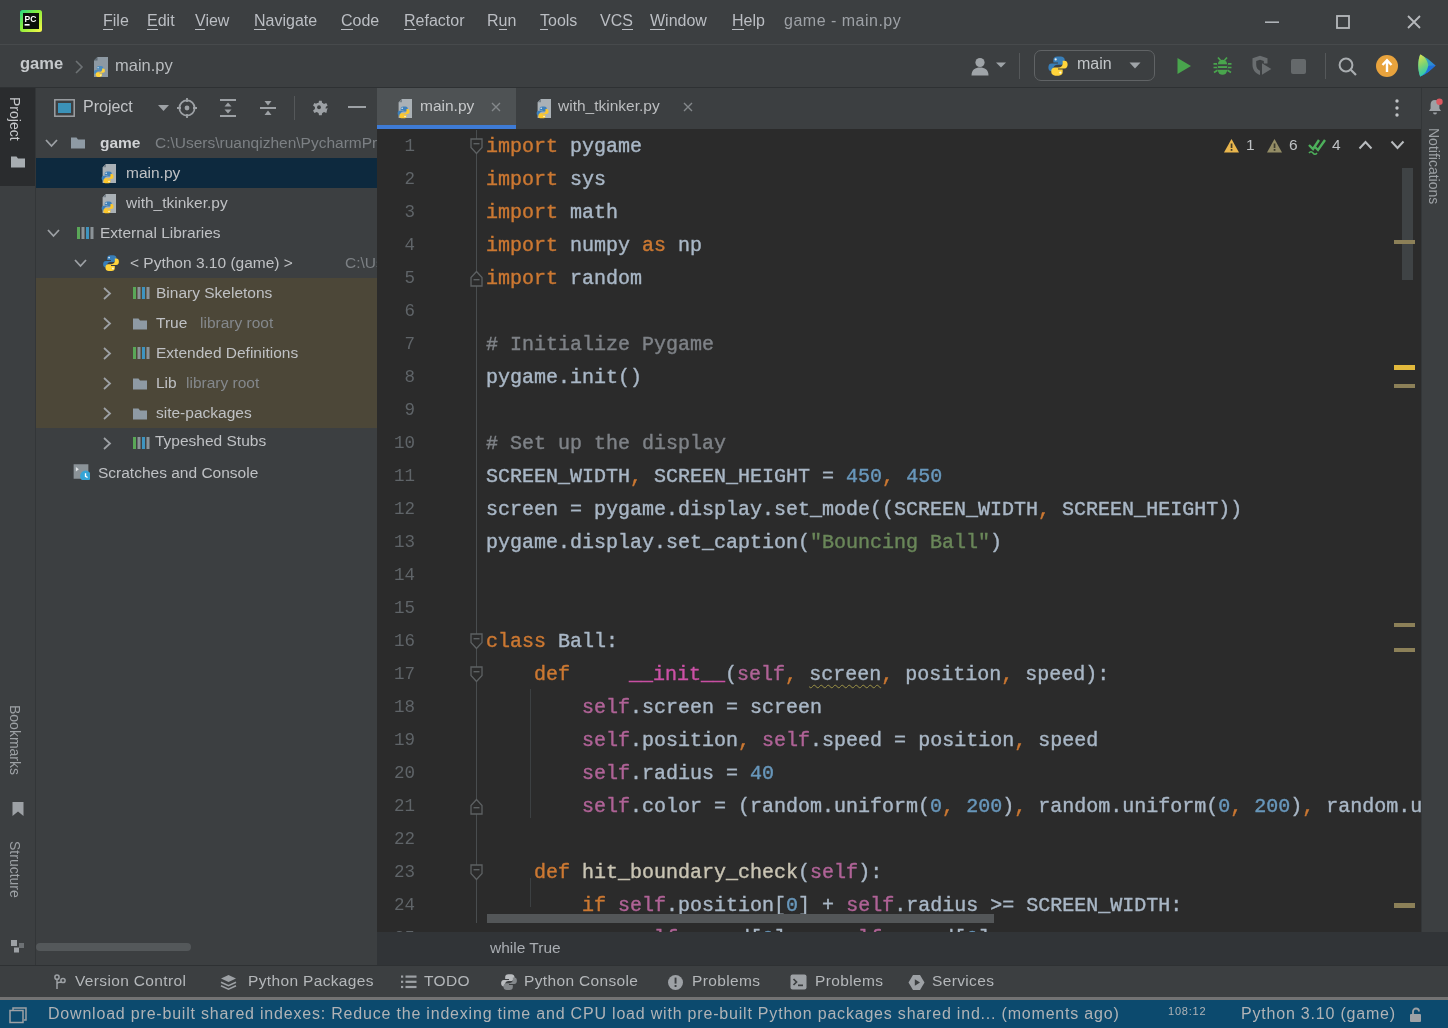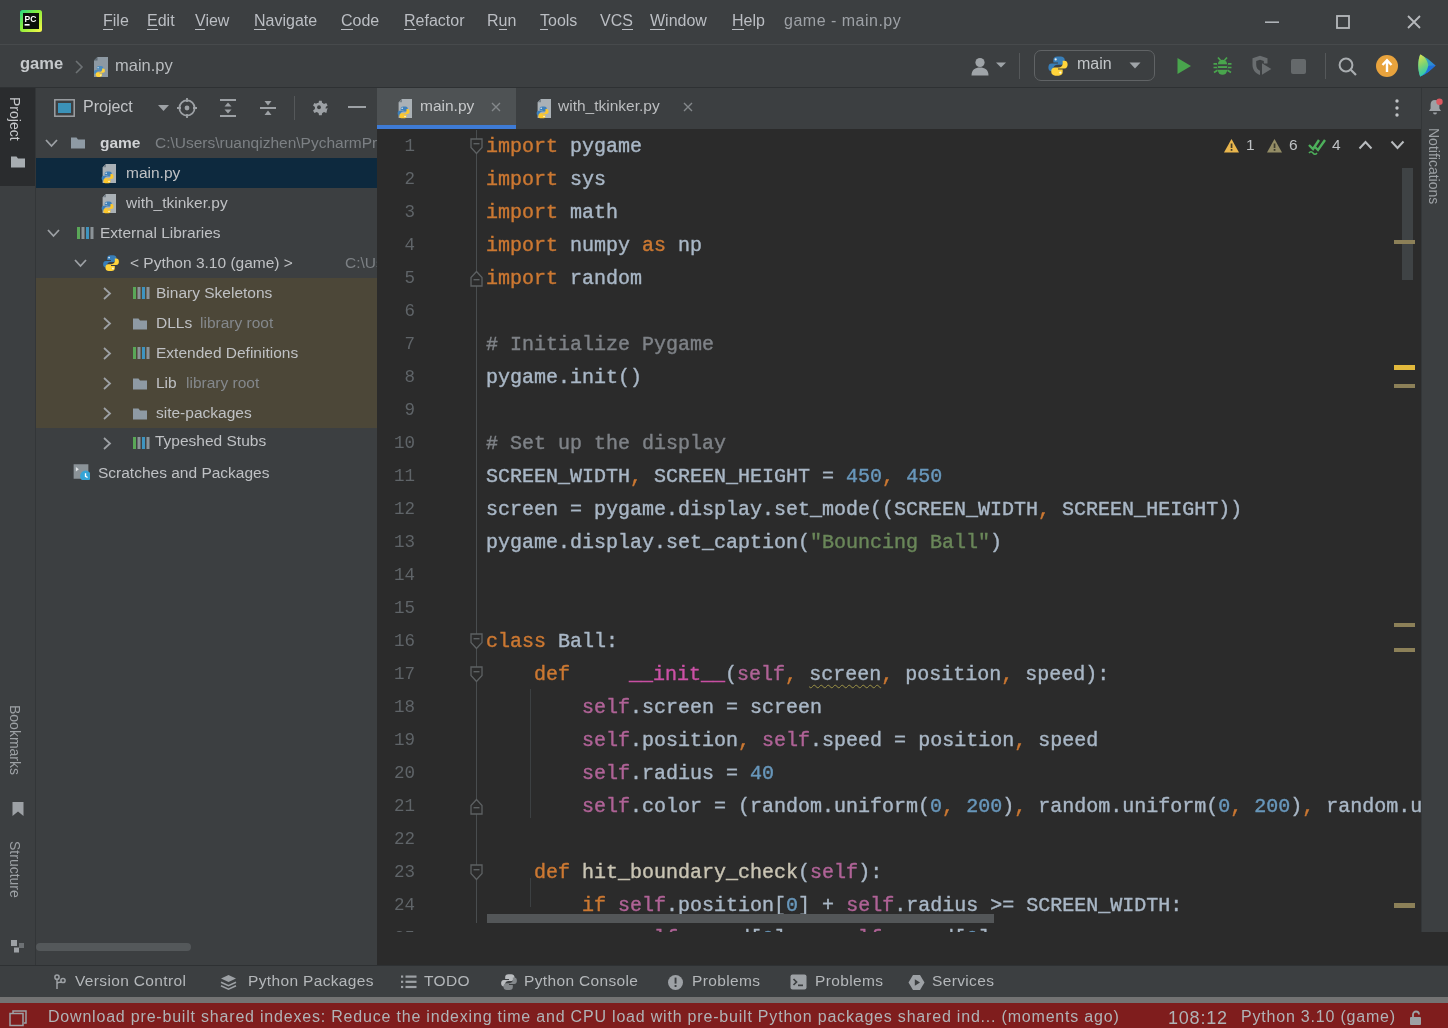--- a/index.html
+++ b/index.html
@@ -9,21 +9,21 @@
   .abs { position:absolute; }
   
   #titlebar { left:0; top:0; width:1448px; height:44px; background:#3c3f41; }
   #toolbar  { left:0; top:44px; width:1448px; height:44px; background:#3c3f41; border-top:1px solid #474a4c; border-bottom:1px solid #2e3133; }
   #leftstripe { left:0; top:88px; width:36px; height:909px; background:#3c3f41; border-right:1px solid #333638; }
   #projpanel { left:36px; top:88px; width:341px; height:877px; background:#3c3f41; overflow:hidden; }
   #editor { left:377px; top:88px; width:1044px; height:844px; background:#2b2b2b; overflow:hidden; }
   #rightstripe { left:1421px; top:88px; width:27px; height:844px; background:#3c3f41; border-left:1px solid #333638; }
   #crumbbar { left:377px; top:932px; width:1071px; height:33px; background:#313437; }
   #toolwinbar { left:0; top:965px; width:1448px; height:32px; background:#3c3f41; border-top:1px solid #2e3133; }
-  #statusbar { left:0; top:997px; width:1448px; height:31px; background:#7f1d1d; border-top:6px solid #737373; }
+  #statusbar { left:0; top:997px; width:1448px; height:31px; background:#0c4a6e; border-top:3px solid #737373; }
   .menuitem { position:absolute; top:12px; font-size:16px; color:#bbbec3;margin-left:35px; }
   .menuitem u { text-decoration:none; border-bottom:1.5px solid #bbbec3; padding-bottom:0px; }
   .toollbl { top:6px; font-size:15.5px; letter-spacing:0.35px; color:#b4b7ba; }
   
   #code .k { color:#cc7832; }
   #code .c { color:#7e8287; }
   #code .n { color:#6897bb; }
   #code .str { color:#6a8759; }
   #code .s { color:#b06397;font-family:Liberation Mono, monospace; }
   #code .m { color:#cb51a6;margin-left:47px; }
@@ -298,21 +298,21 @@
           <use href="#libbars"></use>
         </svg>
       <span class="abs" style="left:120px;top:196px">Binary Skeletons</span>
 
       <svg class="abs" style="left:66px;top:229px" width="10" height="13" viewBox="0 0 10 13">
           <use href="#chevright"></use>
         </svg>
       <svg class="abs" style="left:96px;top:228px" width="16" height="15" viewBox="0 0 16 15">
           <use href="#folder16"></use>
         </svg>
-      <span class="abs" style="left:120px;top:226px">DLLs</span>
+      <span class="abs" style="left:120px;top:226px">True</span>
       <span class="abs" style="left:164px;top:226px;color:#84888c">library root</span>
 
       <svg class="abs" style="left:66px;top:259px" width="10" height="13" viewBox="0 0 10 13">
           <use href="#chevright"></use>
         </svg>
       <svg class="abs" style="left:96px;top:257px" width="18" height="16" viewBox="0 0 18 16">
           <use href="#libbars"></use>
         </svg>
       <span class="abs" style="left:120px;top:256px">Extended Definitions</span>
 
@@ -337,21 +337,21 @@
           <use href="#chevright"></use>
         </svg>
       <svg class="abs" style="left:96px;top:347px" width="18" height="16" viewBox="0 0 18 16">
           <use href="#libbars"></use>
         </svg>
       <span class="abs" style="left:119px;top:344px">Typeshed Stubs</span>
 
       <svg class="abs" style="left:36px;top:375px" width="18" height="17" viewBox="0 0 15 15">
           <use href="#scratch"></use>
         </svg>
-      <span class="abs" style="left:62px;top:376px">Scratches and Packages</span>
+      <span class="abs" style="left:62px;top:376px">Scratches and Console</span>
     </div>
 
     <div class="abs" style="left:0px;top:855px;width:155px;height:8px;background:#54585a;border-radius:4px"></div>
   </div>
   <div class="abs" id="editor">
 
     <div class="abs" style="left:0;top:0;width:1044px;height:41px;background:#3c3f41"></div>
     <div class="abs" style="left:0;top:0;width:139px;height:37px;background:#4e5254"></div>
     <div class="abs" style="left:0;top:37px;width:139px;height:4px;background:#3e7bd6"></div>
     <svg class="abs" style="left:19px;top:10px" width="18" height="21" viewBox="0 0 18 21">
@@ -494,20 +494,23 @@
     <div class="abs" style="left:110px;top:826px;width:507px;height:9px;background:#535658"></div>
   </div>
   <div class="abs" id="rightstripe">
     <svg class="abs" style="left:4px;top:10px" width="18" height="18" viewBox="0 0 18 18">
       <path d="M9 2 C6 2 4.6 4 4.6 6.5 L4.6 10.5 L3 13 H15 L13.4 10.5 L13.4 6.5 C13.4 4 12 2 9 2 Z" fill="#9da1a5"></path>
       <path d="M7 14.5 a2 2 0 0 0 4 0 Z" fill="#9da1a5"></path>
       <circle cx="13.5" cy="3.8" r="3.2" fill="#db5860"></circle>
     </svg>
     <span class="abs" style="left:4px;top:40px;font-size:14px;color:#9da1a5;writing-mode:vertical-rl">Notifications</span>
   </div>
+  <div class="abs" id="crumbbar">
+    <span class="abs" style="left:113px;top:7px;font-size:15.5px;color:#a9adb2">while True</span>
+  </div>
   <div class="abs" id="toolwinbar">
     <svg class="abs" style="left:52px;top:8px" width="16" height="16" viewBox="0 0 16 16">
       <circle cx="5" cy="3.2" r="2.1" fill="none" stroke="#9da1a5" stroke-width="1.5"></circle>
       <circle cx="11" cy="6.5" r="2.1" fill="none" stroke="#9da1a5" stroke-width="1.5"></circle>
       <path d="M5 5.3 L5 15 M5 10 C5 8 8 8.5 9.3 8" fill="none" stroke="#9da1a5" stroke-width="1.5"></path>
     </svg>
     <span class="toollbl abs" style="left:75px">Version Control</span>
     <svg class="abs" style="left:220px;top:8px" width="17" height="17" viewBox="0 0 17 17">
       <path d="M8.5 1 L16 4.5 L8.5 8 L1 4.5 Z" fill="#9da1a5"></path>
       <path d="M1 8.2 L8.5 11.7 L16 8.2 M1 11.7 L8.5 15.2 L16 11.7" fill="none" stroke="#9da1a5" stroke-width="1.5"></path>
@@ -546,20 +549,20 @@
       <path d="M6.8 5.2 L12 8.5 L6.8 11.8 Z" fill="#3c3f41"></path>
     </svg>
     <span class="toollbl abs" style="left:932px">Services</span>
   </div>
   <div class="abs" id="statusbar">
     <svg class="abs" style="left:9px;top:7px" width="18" height="17" viewBox="0 0 18 17">
       <rect x="1" y="3.5" width="13" height="12" fill="none" stroke="#9da1a5" stroke-width="1.5"></rect>
       <path d="M4 3 V1 H17 V13 H15" fill="none" stroke="#9da1a5" stroke-width="1.5"></path>
     </svg>
     <span class="abs" style="left:48px;top:5px;font-size:16px;letter-spacing:0.8px;color:#b0b3b6">Download pre-built shared indexes: Reduce the indexing time and CPU load with pre-built Python packages shared ind... (moments ago)</span>
-    <span class="abs" style="left:1168px;top:5px;font-size:18px;letter-spacing:0.8px;color:#b0b3b6">108:12</span>
+    <span class="abs" style="left:1168px;top:5px;font-size:11px;letter-spacing:0.8px;color:#b0b3b6">108:12</span>
     <span class="abs" style="left:1241px;top:5px;font-size:16px;letter-spacing:0.8px;color:#b0b3b6">Python 3.10 (game)</span>
     <svg class="abs" style="left:1408px;top:6px" width="17" height="18" viewBox="0 0 17 18">
       <rect x="2" y="8" width="11" height="8" rx="1" fill="#9da1a5"></rect>
       <path d="M5 8 V5.5 A3 3 0 0 1 11 5.5" fill="none" stroke="#9da1a5" stroke-width="1.8"></path>
     </svg>
   </div>
 </div>
 
 </body></html>

